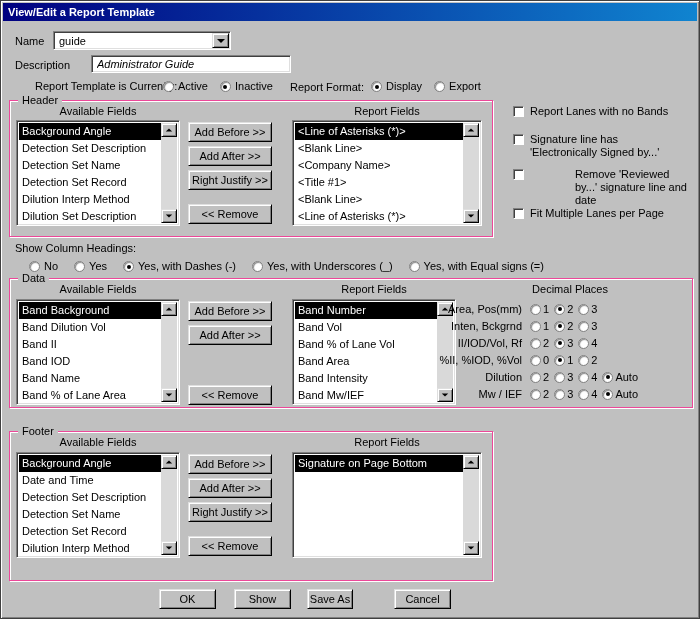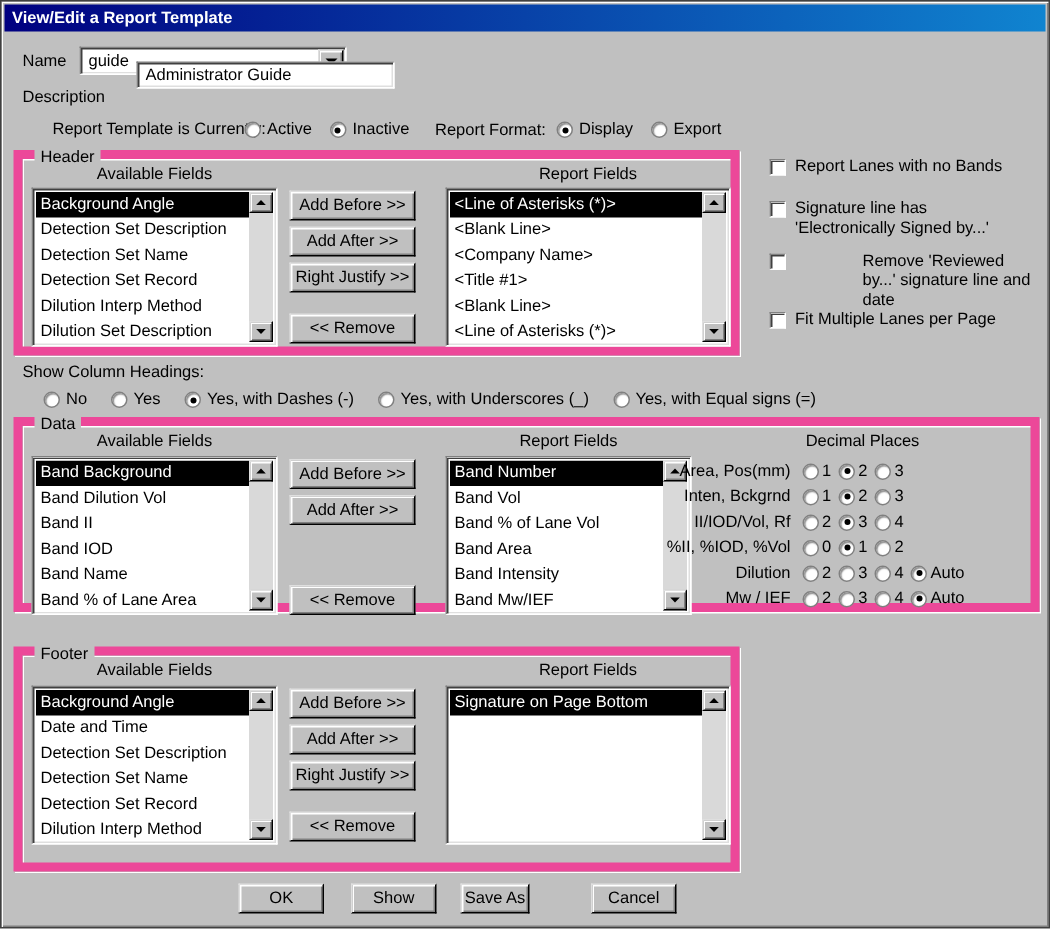--- a/index.html
+++ b/index.html
@@ -42,21 +42,21 @@
   .tri-down { width: 0; height: 0; border-left: 4px solid transparent; border-right: 4px solid transparent; border-top: 4px solid #000; }
   .tri-up   { width: 0; height: 0; border-left: 4px solid transparent; border-right: 4px solid transparent; border-bottom: 4px solid #000; }
   .push-btn {
     position: absolute; height: 20px; display: flex; align-items: center; justify-content: center;
     background: #c0c0c0;
     border: 1px solid; border-color: #dfdfdf #000000 #000000 #dfdfdf;
     box-shadow: inset 1px 1px 0 #ffffff, inset -1px -1px 0 #808080;
     white-space: nowrap; cursor: default;
   }
   .groupbox {
-    position: absolute; border: 6px solid #ec4899;
+    position: absolute; border: 1px solid #ec4899;
     box-shadow: 1px 1px 0 #ffffff, inset 1px 1px 0 #ffffff;
   }
   .group-legend {
     position: absolute; top: -7px; left: 8px; background: #c0c0c0; padding: 0 4px; white-space: nowrap;
   }
   .section-label { position: absolute; text-align: center; white-space: nowrap; }
   .listbox { position: absolute; overflow: hidden; }
   .listbox .items { position: absolute; left: 2px; top: 2px; right: 18px; bottom: 2px; overflow: hidden; }
   .list-item { height: 17px; line-height: 17px; padding-left: 3px; white-space: nowrap; overflow: hidden; }
   .list-item.selected { background: #000; color: #fff; }
@@ -108,21 +108,21 @@
 
   <div class="label" style="left:14px; top:34px;">Name</div>
   <div class="combo sunken" style="left:52px; top:30px; width:178px;">
     <span class="combo-text">guide</span>
     <span class="combo-btn btn3d">
       <span class="tri-down"></span>
     </span>
   </div>
 
   <div class="label" style="left:14px; top:58px;">Description</div>
-  <div class="field sunken" style="left:90px; top:40px; width:172px; height:18px;">
+  <div class="field sunken" style="left:90px; top:54px; width:200px; height:18px;font-style:italic;">
     <input type="text" value="Administrator Guide" style="">
   </div>
 
   <div class="label" style="left:14px; top:79px;margin-left:20px;">Report Template is Currently:</div>
   <div class="radio-row" style="left:162px; top:78px; --rgap:12px;">
       <span class="radio">
         <span class="radio-circle"></span>
         <span class="radio-label">Active</span>
       </span>
       <span class="radio checked">

